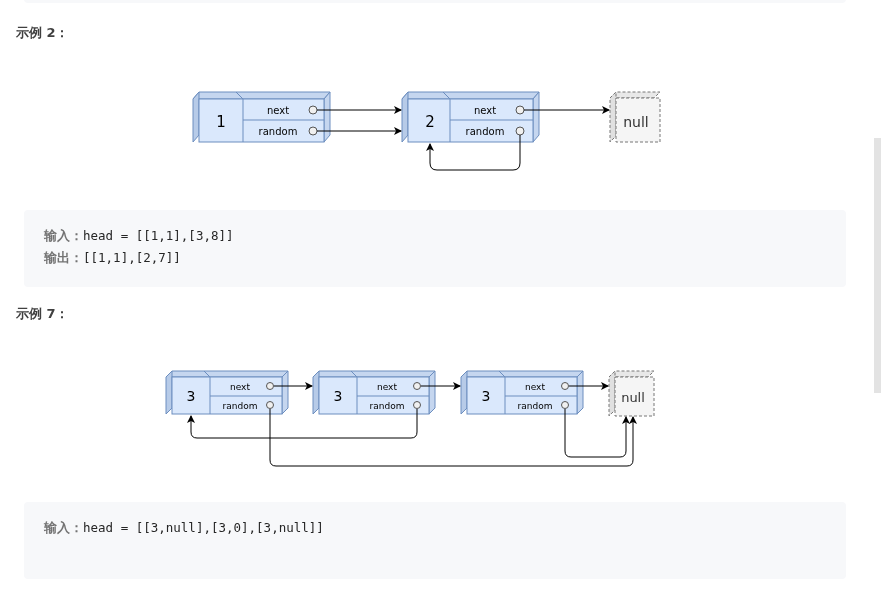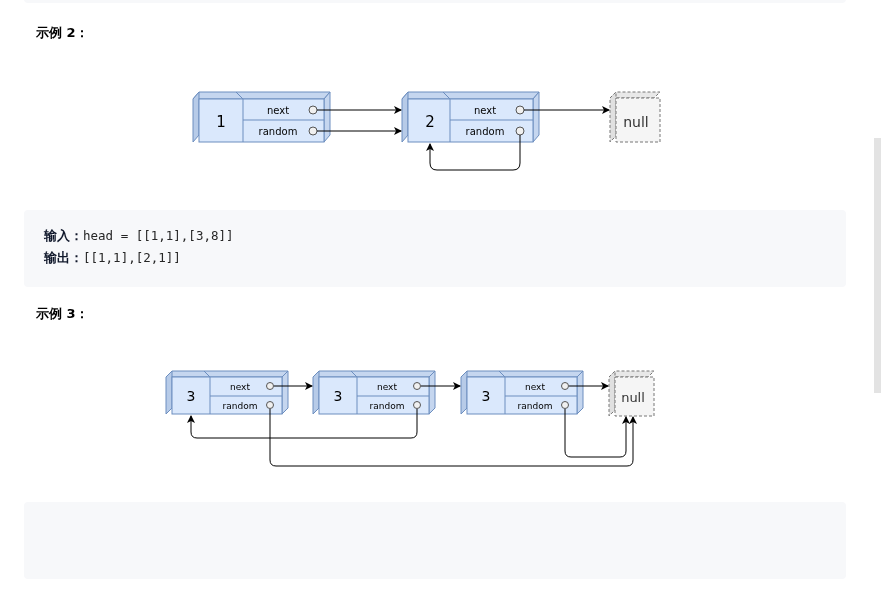--- a/index.html
+++ b/index.html
@@ -7,30 +7,30 @@
     width: 882px; height: 595px; overflow: hidden; position: relative;
     background: #ffffff;
     font-family: "DejaVu Sans", "Liberation Sans", sans-serif;
     color: #262626;
   }
   .top-block {
     position: absolute; left: 24px; top: -10px; width: 822px; height: 13px;
     background: #f7f8fa; border-radius: 4px;
   }
   .heading {
-    position: absolute; left: 36px; font-size: 13px; font-weight: bold; color: #000000;
+    position: absolute; left: 16px; font-size: 13px; font-weight: bold; color: #404040;
   }
   .code-block {
     position: absolute; left: 24px; width: 822px; background: #f7f8fa; border-radius: 4px;
     box-sizing: border-box; padding: 15px 0 0 20px;
     font-family: "DejaVu Sans Mono", "Liberation Mono", monospace; font-size: 12.5px;
     color: #262626; line-height: 22px;
   }
   .code-line { white-space: pre; }
-  .code-label { font-family: "DejaVu Sans", sans-serif; font-weight: bold; color: #0f172a; font-size: 13px; }
+  .code-label { font-family: "DejaVu Sans", sans-serif; font-weight: bold; color: #737373; font-size: 13px; }
   .diagram { position: absolute; left: 0; top: 0; }
   .scrollbar {
     position: absolute; left: 874px; top: 138px; width: 7px; height: 255px; background: #e3e3e3;
   }
   svg text { font-family: "DejaVu Sans", sans-serif; }
 </style>
 </head>
 <body>
 
 <div class="top-block"></div>
@@ -141,21 +141,22 @@
   <line x1="274" y1="386" x2="312" y2="386" stroke="#000" marker-end="url(#arr)"></line>
   <line x1="421" y1="386" x2="460" y2="386" stroke="#000" marker-end="url(#arr)"></line>
   <line x1="569" y1="386" x2="608" y2="386" stroke="#000" marker-end="url(#arr)"></line>
   <path d="M417,409 L417,432 Q417,438 411,438 L197,438 Q191,438 191,432 L191,416" fill="none" stroke="#000" marker-end="url(#arr)"></path>
   <path d="M270,409 L270,460 Q270,466 276,466 L627,466 Q633,466 633,460 L633,417" fill="none" stroke="#000" marker-end="url(#arr)"></path>
   <path d="M565,409 L565,451 Q565,457 571,457 L620,457 Q626,457 626,451 L626,417" fill="none" stroke="#000" marker-end="url(#arr)"></path>
 </svg>
 
 <div class="code-block" style="top:210px; height:77px;">
   <div class="code-line"><span class="code-label">输入：</span><span>head = [[1,1],[3,8]]</span></div>
-  <div class="code-line"><span class="code-label">输出：</span><span>[[1,1],[2,1]]</span></div>
+  <div class="code-line"><span class="code-label">输出：</span><span>[[1,1],[2,7]]</span></div>
 </div>
 
-<div class="heading" style="top:305px;">示例 3：</div>
+<div class="heading" style="top:305px;">示例 7：</div>
 
 <div class="code-block" style="top:502px; height:77px;">
+  <div class="code-line"><span class="code-label">输入：</span><span>head = [[3,null],[3,0],[3,null]]</span></div>
 </div>
 
 <div class="scrollbar"></div>
 
 </body></html>

